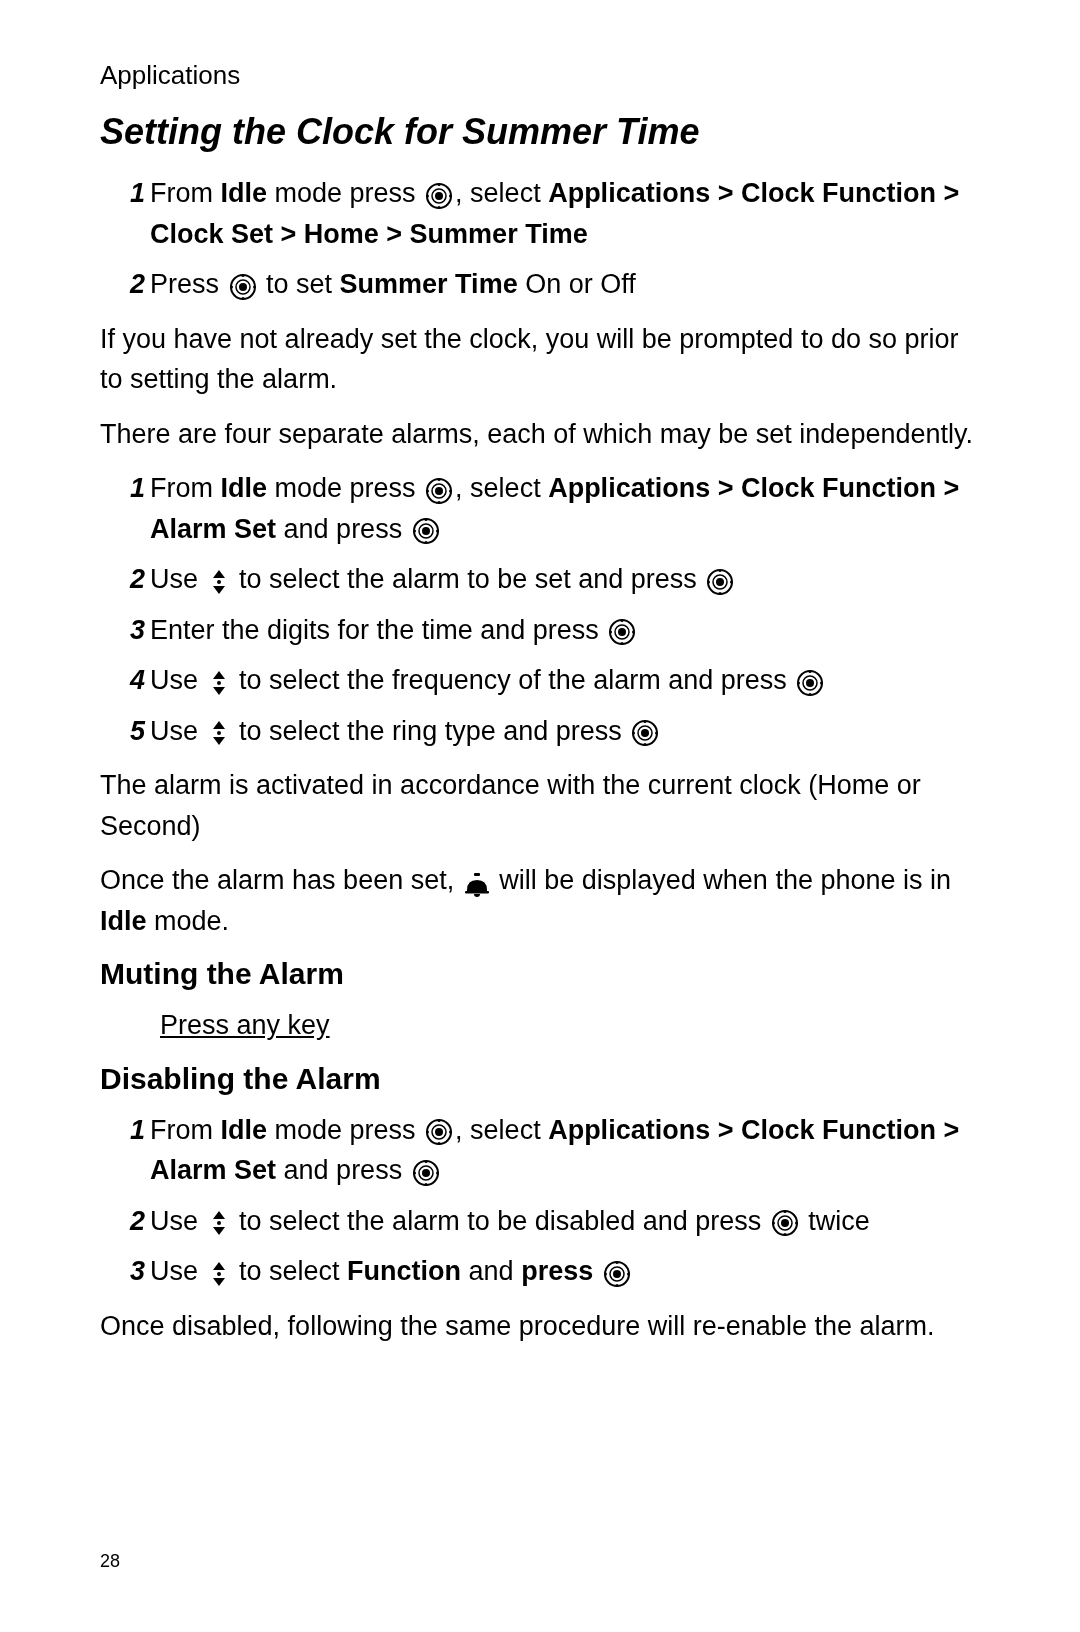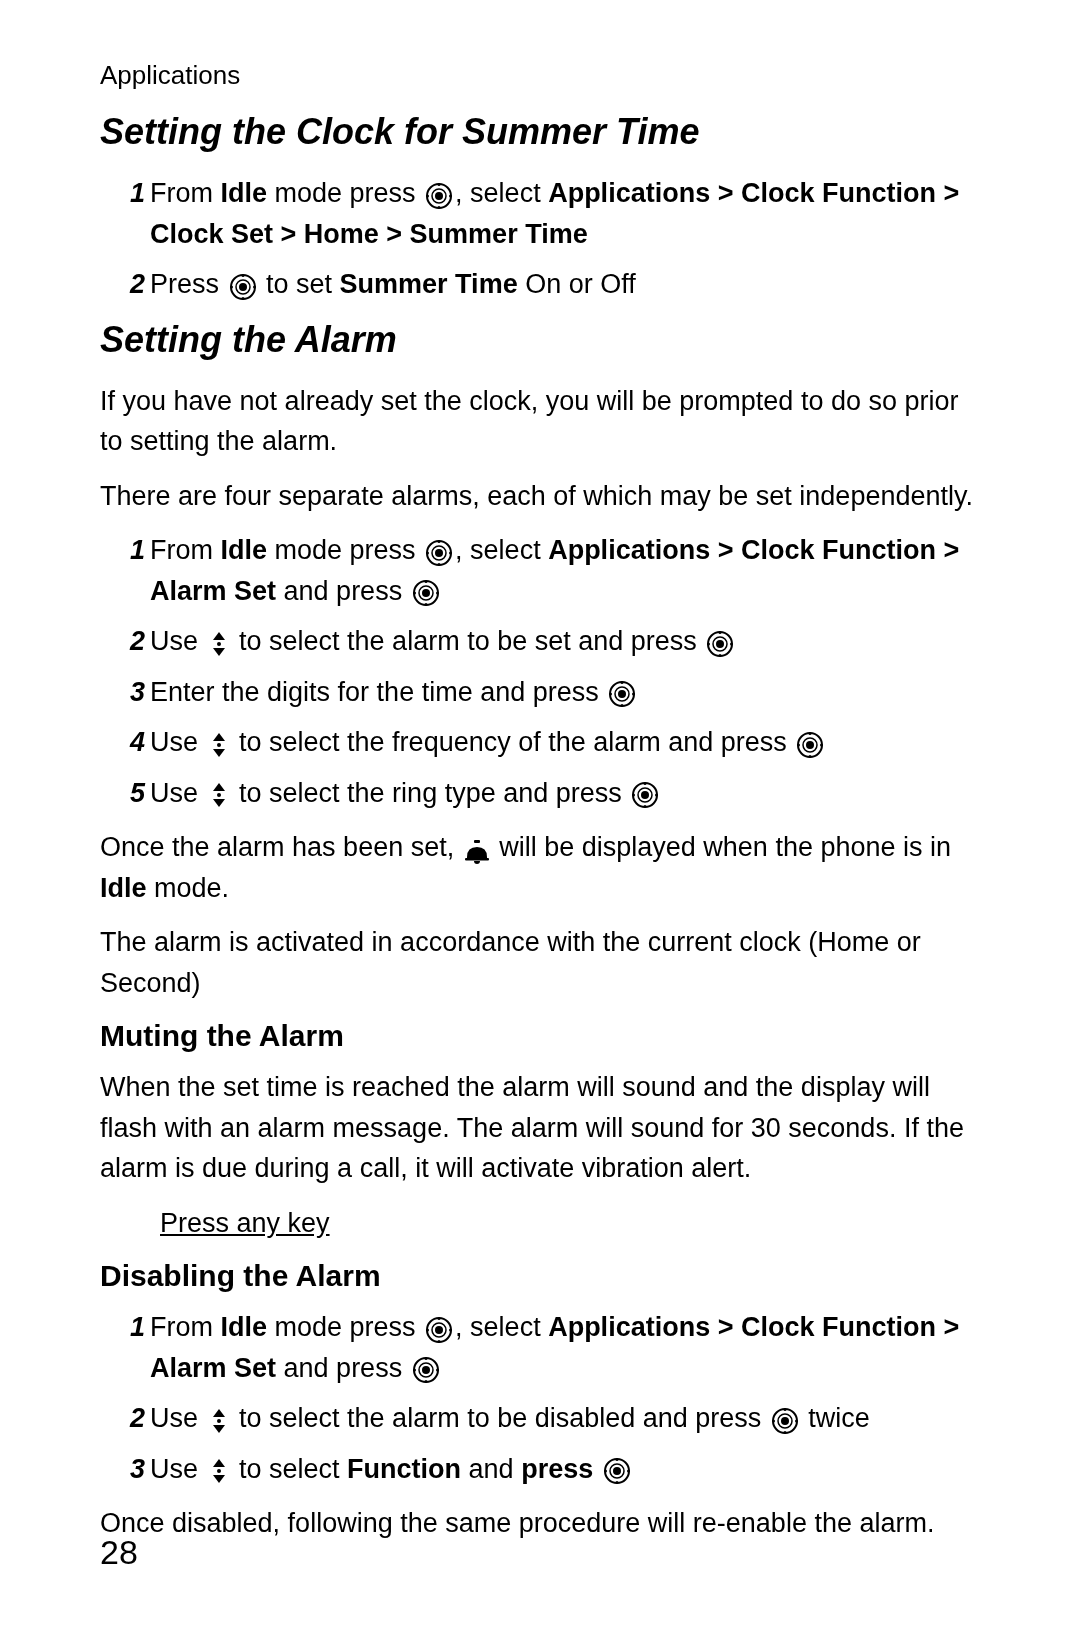--- a/index.html
+++ b/index.html
@@ -102,21 +102,21 @@
 
     .updown-icon svg {
       width: 22px;
       height: 28px;
     }
 
     .page-num {
       position: absolute;
       bottom: 60px;
       left: 100px;
-      font-size: 34px;
+      font-size: 18px;
     }
 
     .indent-block {
       padding-left: 60px;
       margin-bottom: 10px;
       text-decoration: underline;
     }
   </style>
 </head>
 <body>
@@ -158,21 +158,20 @@
                 <circle cx="2.5" cy="14" r="1.5" fill="#000"></circle>
                 <circle cx="25.5" cy="14" r="1.5" fill="#000"></circle>
               </svg></span>
           to set <span class="bold">Summer Time</span> On or Off
         </span>
       </li>
     </ol>
   </div>
 
   <div>
-    <div class="heading-italic-bold">Setting the Alarm</div>
 
     <p class="body-text">If you have not already set the clock, you will be prompted to do so prior to setting the alarm.</p>
     <p class="body-text">There are four separate alarms, each of which may be set independently.</p>
 
     <ol class="numbered-list">
       <li>
         <span class="num">1</span>
         <span class="li-content">
           From <span class="bold">Idle</span> mode press
           <span class="nav-btn"><svg viewBox="0 0 28 28" xmlns="http://www.w3.org/2000/svg">
@@ -268,37 +267,36 @@
                 <circle cx="14" cy="14" r="4" fill="#000"></circle>
                 <circle cx="14" cy="14" r="7" fill="none" stroke="#000" stroke-width="1.5"></circle>
                 <circle cx="14" cy="2.5" r="1.5" fill="#000"></circle>
                 <circle cx="14" cy="25.5" r="1.5" fill="#000"></circle>
                 <circle cx="2.5" cy="14" r="1.5" fill="#000"></circle>
                 <circle cx="25.5" cy="14" r="1.5" fill="#000"></circle>
               </svg></span>
         </span>
       </li>
     </ol>
+
+    <p class="body-text">The alarm is activated in accordance with the current clock (Home or Second)</p>
 
     <p class="body-text">
       Once the alarm has been set,
       <span style="display:inline-block; vertical-align:middle; width:26px; height:26px; margin:0 2px;"><svg viewBox="0 0 26 26" xmlns="http://www.w3.org/2000/svg">
             <rect x="10" y="1" width="6" height="3" rx="1" fill="#000"></rect>
             <path d="M3 18 Q3 8 13 8 Q23 8 23 18 L23 20 L3 20 Z" fill="#000"></path>
             <rect x="1" y="19" width="24" height="2.5" rx="1" fill="#000"></rect>
             <path d="M10 22 Q10 25 13 25 Q16 25 16 22 Z" fill="#000"></path>
           </svg></span>
       will be displayed when the phone is in <span class="bold">Idle</span> mode.
     </p>
 
-    <p class="body-text">The alarm is activated in accordance with the current clock (Home or Second)</p>
-
     <div>
       <div class="subheading-bold">Muting the Alarm</div>
-      <p class="body-text">When the set time is reached the alarm will sound and the display will flash with an alarm message. The alarm will sound for 30 seconds. If the alarm is due during a call, it will activate vibration alert.</p>
       <div class="indent-block">
         <p class="body-text">Press any key</p>
       </div>
     </div>
 
     <div>
       <div class="subheading-bold">Disabling the Alarm</div>
 
       <ol class="numbered-list">
         <li>

